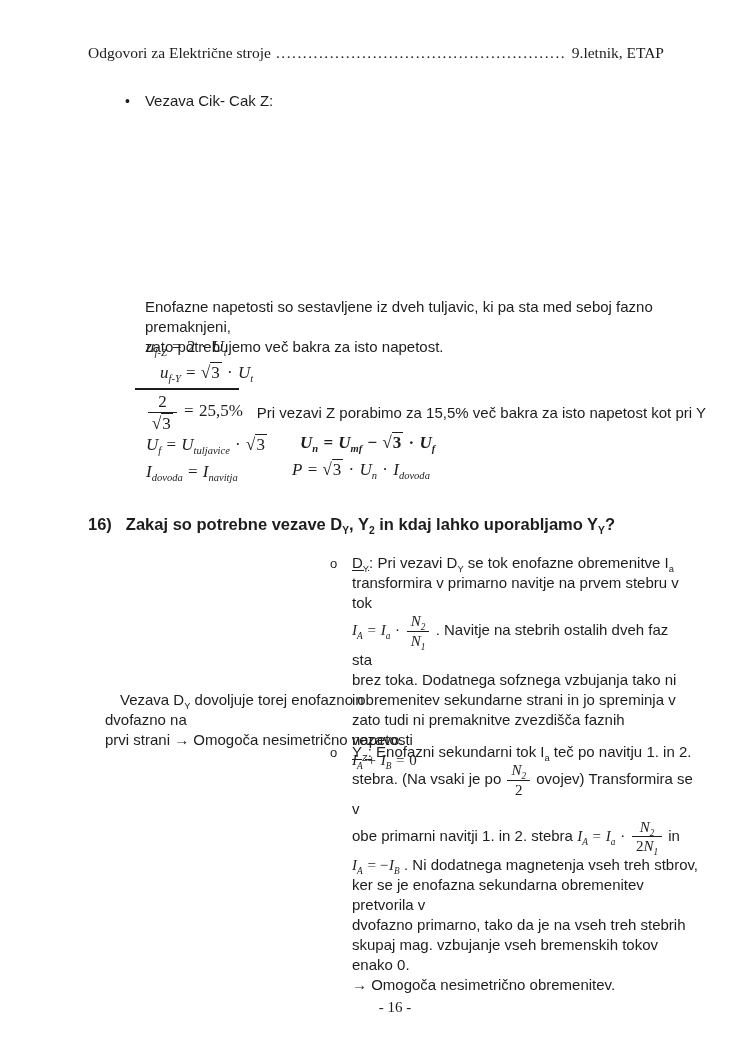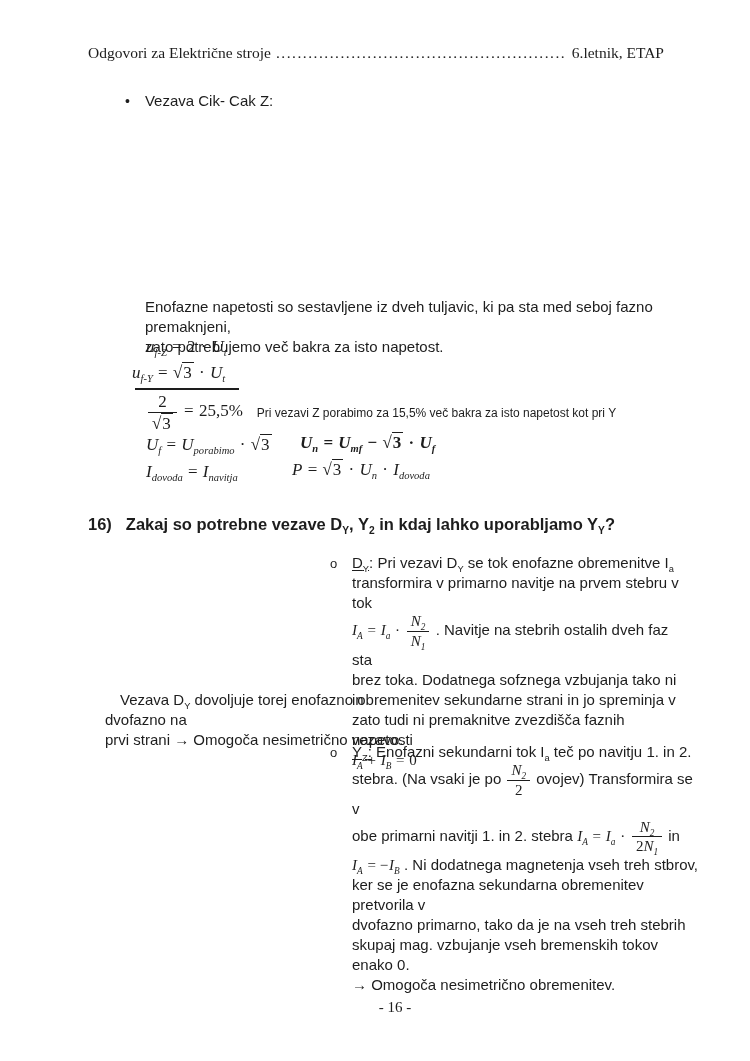--- a/index.html
+++ b/index.html
@@ -30,24 +30,24 @@
   sub{font-size:0.62em;line-height:0;margin-top:48px;}
   sub.m-vs{font-style:italic;}
   .m-sqrt{font-family:"Liberation Serif",serif;}
   .m-sqrt .m-rad{border-top:1.3px solid #1d1d1d;padding:0 2px 0 1px;}
   .m-frac{display:inline-block;vertical-align:middle;text-align:center;line-height:1.12;margin:0 2px;}
   .m-frac .m-num{display:block;border-bottom:1.3px solid #1d1d1d;padding:0 4px 1px 4px;}
   .m-frac .m-den{display:block;padding:1px 4px 0 4px;}
   .u-line{text-decoration:underline;text-underline-offset:2px;}
   
   .f-uz{left:146px;top:336px;}
-  .f-uy{left:132px;top:362px;}
+  .f-uy{left:160px;top:362px;}
   .rule-line{left:135px;top:388px;width:104px;height:1.5px;background:#1d1d1d;}
   .ratio-row{left:146px;top:392px;display:flex;align-items:center;}
-  .ratio-note{font-family:"Liberation Sans",sans-serif;font-size:12px;margin-left:14px;white-space:nowrap;}
+  .ratio-note{font-family:"Liberation Sans",sans-serif;font-size:15px;margin-left:14px;white-space:nowrap;}
   .f-uf{left:146px;top:434px;}
   .f-un{left:300px;top:432px;font-weight:bold;}
   .f-idov{left:146px;top:461px;}
   .f-p{left:292px;top:459px;}
   
   .q16{left:88px;top:513px;display:flex;font-weight:bold;font-size:16.5px;line-height:22px;}
   .q16 .qnum{margin-right:14px;}
   
   .sub-bullet{display:flex;align-items:flex-start;}
   .sub-marker{width:22px;font-size:13px;padding-top:1px;}
@@ -58,38 +58,38 @@
   .yz-content{width:350px;}
   
   .footer{left:0;right:0;top:999px;text-align:center;font-family:"Liberation Serif",serif;font-size:15px;padding-left:40px;}
 </style>
 </head>
 <body>
 
 <div class="abs header">
   <span>Odgovori za Električne stroje</span>
   <span class="dots">..............................................................</span>
-  <span>6.letnik, ETAP</span>
+  <span>9.letnik, ETAP</span>
 </div>
 
 <div class="abs bullet-row">
   <span class="bullet-dot">•</span>
   <span>Vezava Cik- Cak  Z:</span>
 </div>
 
 <div class="abs para1 t15">Enofazne napetosti so sestavljene iz dveh tuljavic, ki pa sta med seboj fazno premaknjeni,<br>zato potrebujemo več bakra za isto napetost.</div>
 
 <div class="abs math f-uz"><span class="m-var">u<sub class="m-vs">f-Z</sub></span><span class="m-op"> = </span><span class="m-rm">2</span><span class="m-op"> · </span><span class="m-var">U<sub class="m-vs">t</sub></span></div>
 <div class="abs math f-uy"><span class="m-var">u<sub class="m-vs">f-Y</sub></span><span class="m-op"> = </span><span class="m-sqrt">√<span class="m-rad">3</span></span><span class="m-op"> · </span><span class="m-var">U<sub class="m-vs">t</sub></span></div>
 <div class="abs rule-line"></div>
 <div class="abs ratio-row">
   <span class="math"><span class="m-frac"><span class="m-num"><span class="m-rm">2</span></span><span class="m-den"><span class="m-sqrt">√<span class="m-rad">3</span></span></span></span><span class="m-op"> = </span><span class="m-rm">25,5%</span></span>
   <span class="ratio-note">Pri vezavi Z porabimo za 15,5% več bakra za isto napetost kot pri Y</span>
 </div>
-<div class="abs math f-uf"><span class="m-var">U<sub class="m-vs">f</sub></span><span class="m-op"> = </span><span class="m-var">U<sub class="m-vs">porabimo</sub></span><span class="m-op"> · </span><span class="m-sqrt">√<span class="m-rad">3</span></span></div>
+<div class="abs math f-uf"><span class="m-var">U<sub class="m-vs">f</sub></span><span class="m-op"> = </span><span class="m-var">U<sub class="m-vs">tuljavice</sub></span><span class="m-op"> · </span><span class="m-sqrt">√<span class="m-rad">3</span></span></div>
 <div class="abs math f-un"><span class="m-var">U<sub class="m-vs">n</sub></span><span class="m-op"> = </span><span class="m-var">U<sub class="m-vs">mf</sub></span><span class="m-op"> − </span><span class="m-sqrt">√<span class="m-rad">3</span></span><span class="m-op"> · </span><span class="m-var">U<sub class="m-vs">f</sub></span></div>
 <div class="abs math f-idov"><span class="m-var">I<sub class="m-vs">dovoda</sub></span><span class="m-op"> = </span><span class="m-var">I<sub class="m-vs">navitja</sub></span></div>
 <div class="abs math f-p"><span class="m-var">P</span><span class="m-op"> = </span><span class="m-sqrt">√<span class="m-rad">3</span></span><span class="m-op"> · </span><span class="m-var">U<sub class="m-vs">n</sub></span><span class="m-op"> · </span><span class="m-var">I<sub class="m-vs">dovoda</sub></span></div>
 
 <div class="abs q16">
   <span class="qnum">16)</span>
   <span>Zakaj so potrebne vezave D<sub>Y</sub>, Y<sub>2</sub> in kdaj lahko uporabljamo Y<sub>Y</sub>?</span>
 </div>
 
 <div class="abs dy-bullet sub-bullet t15">

